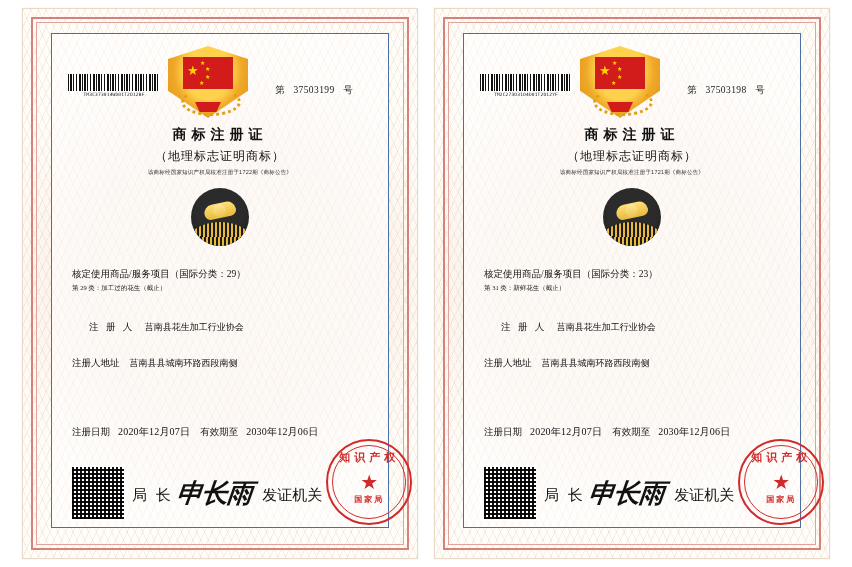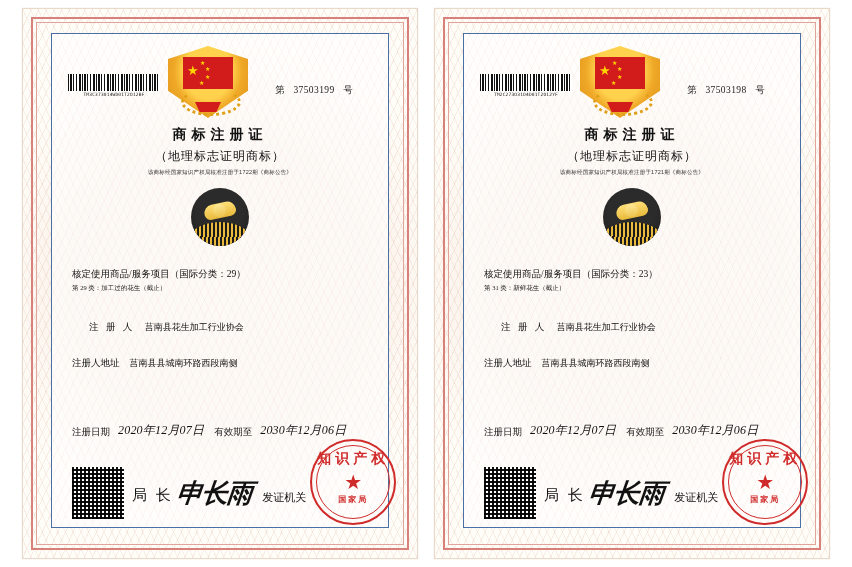--- a/index.html
+++ b/index.html
@@ -255,24 +255,23 @@
   }
   .date-row {
     display: flex;
     align-items: flex-end;
     font-family: "Liberation Serif", serif;
     font-size: 9.5px;
     color: #111;
     padding-left: 6px;
   }
   .date-row .v {
-    font-size: 12px;
+    font-size: 10px;
     margin: 8px 10px 0 8px;
     letter-spacing: 0.2px;
-    font-style: italic;
   }
   .sign-row {
     display: flex;
     align-items: flex-end;
     margin-top: 6px;
     padding-left: 6px;
     height: 74px;
   }
   .qr {
     width: 52px; height: 52px;
@@ -298,21 +297,21 @@
     color: #111;
     font-style: italic;
     font-weight: bold;
     margin-bottom: 8px;
     letter-spacing: -1px;
     white-space: nowrap;
     transform: skewX(-6deg);
   }
   .issuer {
     font-family: "Liberation Serif", serif;
-    font-size: 11px;
+    font-size: 15px;
     color: #111;
     margin: 0 4px 14px 10px;
     white-space: nowrap;
   }
   .seal {
     width: 82px; height: 82px;
     border-radius: 50%;
     border: 2.5px solid #d02b2b;
     position: relative;
     margin-left: auto;
@@ -335,21 +334,21 @@
     line-height: 20px;
   }
   .seal .txt-top, .seal .txt-bot {
     position: absolute;
     left: 0; right: 0;
     text-align: center;
     color: #d02b2b;
     font-family: "Liberation Serif", serif;
     font-weight: bold;
   }
-  .seal .txt-top { top: 9px; font-size: 14px; letter-spacing: 4px; }
+  .seal .txt-top { top: 9px; font-size: 11px; letter-spacing: 4px; }
   .seal .txt-bot { bottom: 18px; font-size: 8px; letter-spacing: 2px; }
 </style>
 </head>
 <body>
 
 <div class="page">
 
   <div class="cert">
     <div class="guilloche"></div>
     <div class="redframe"></div>

